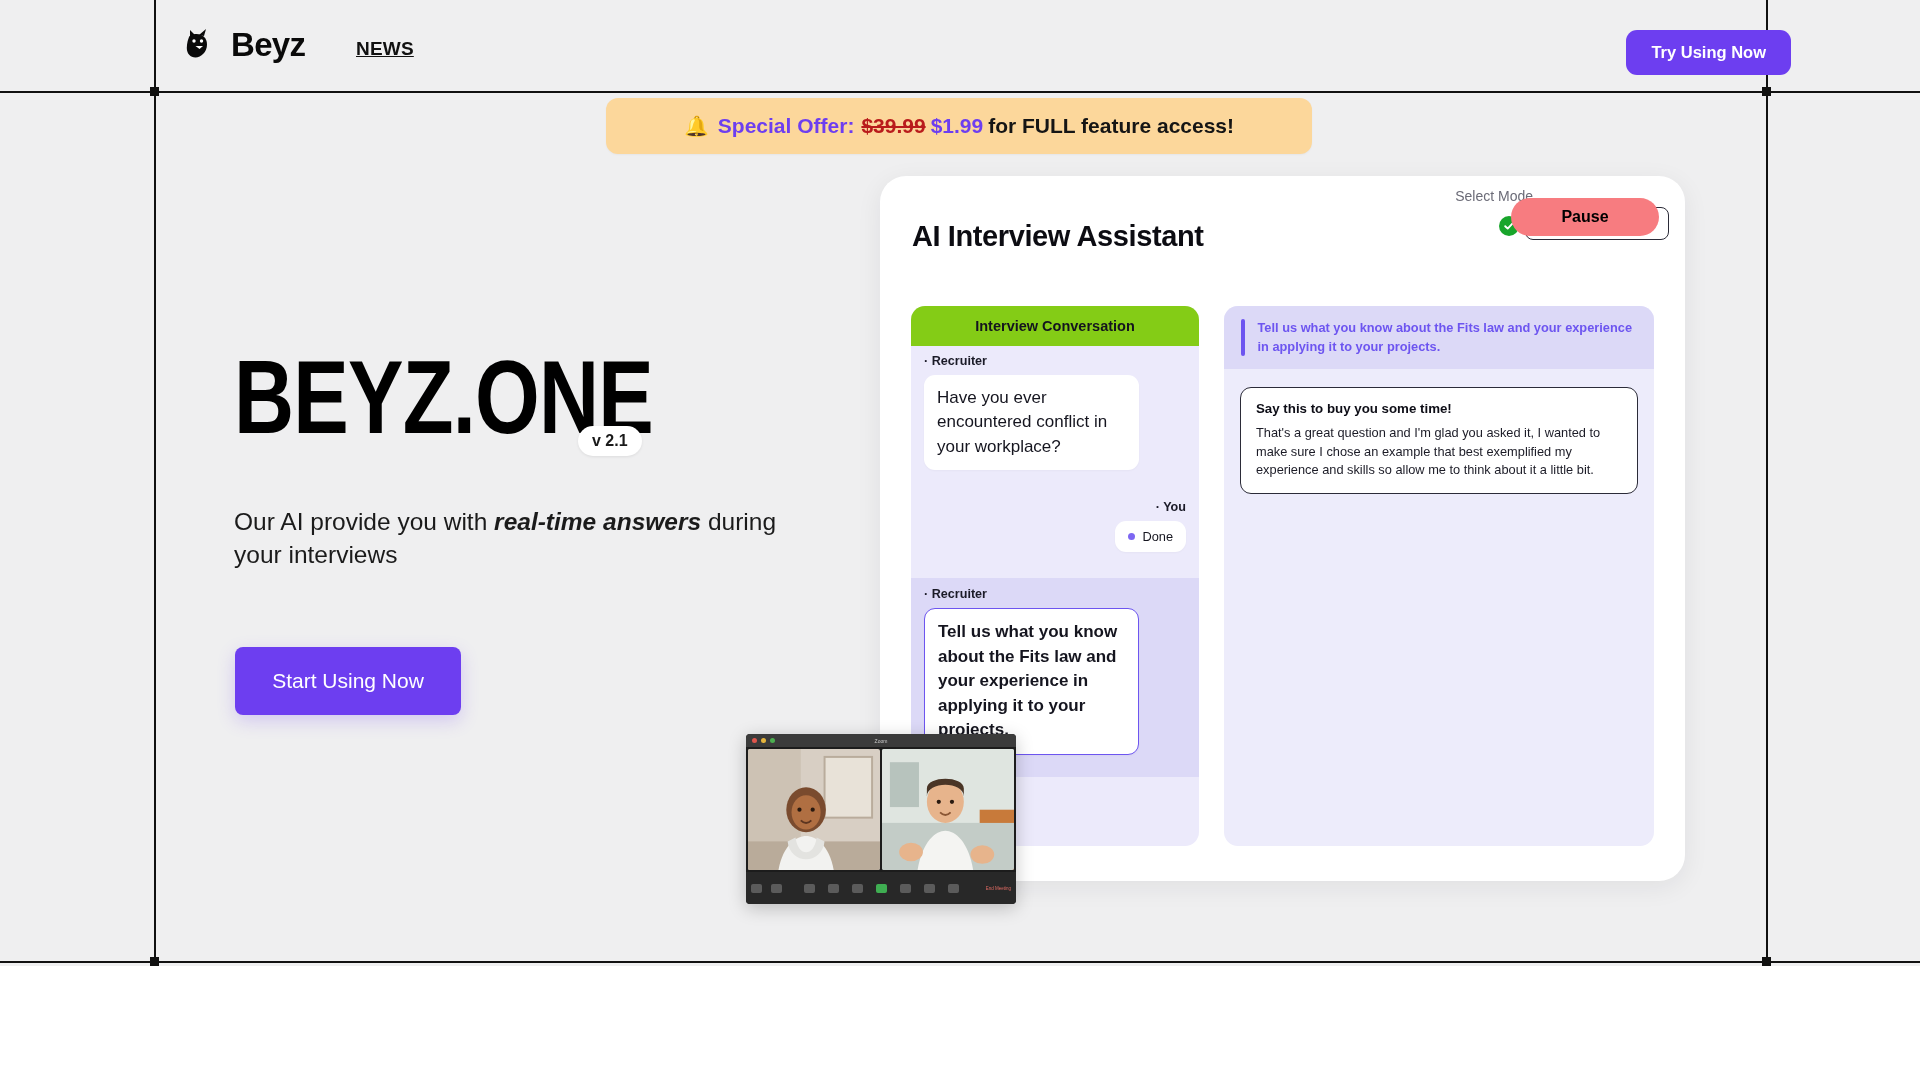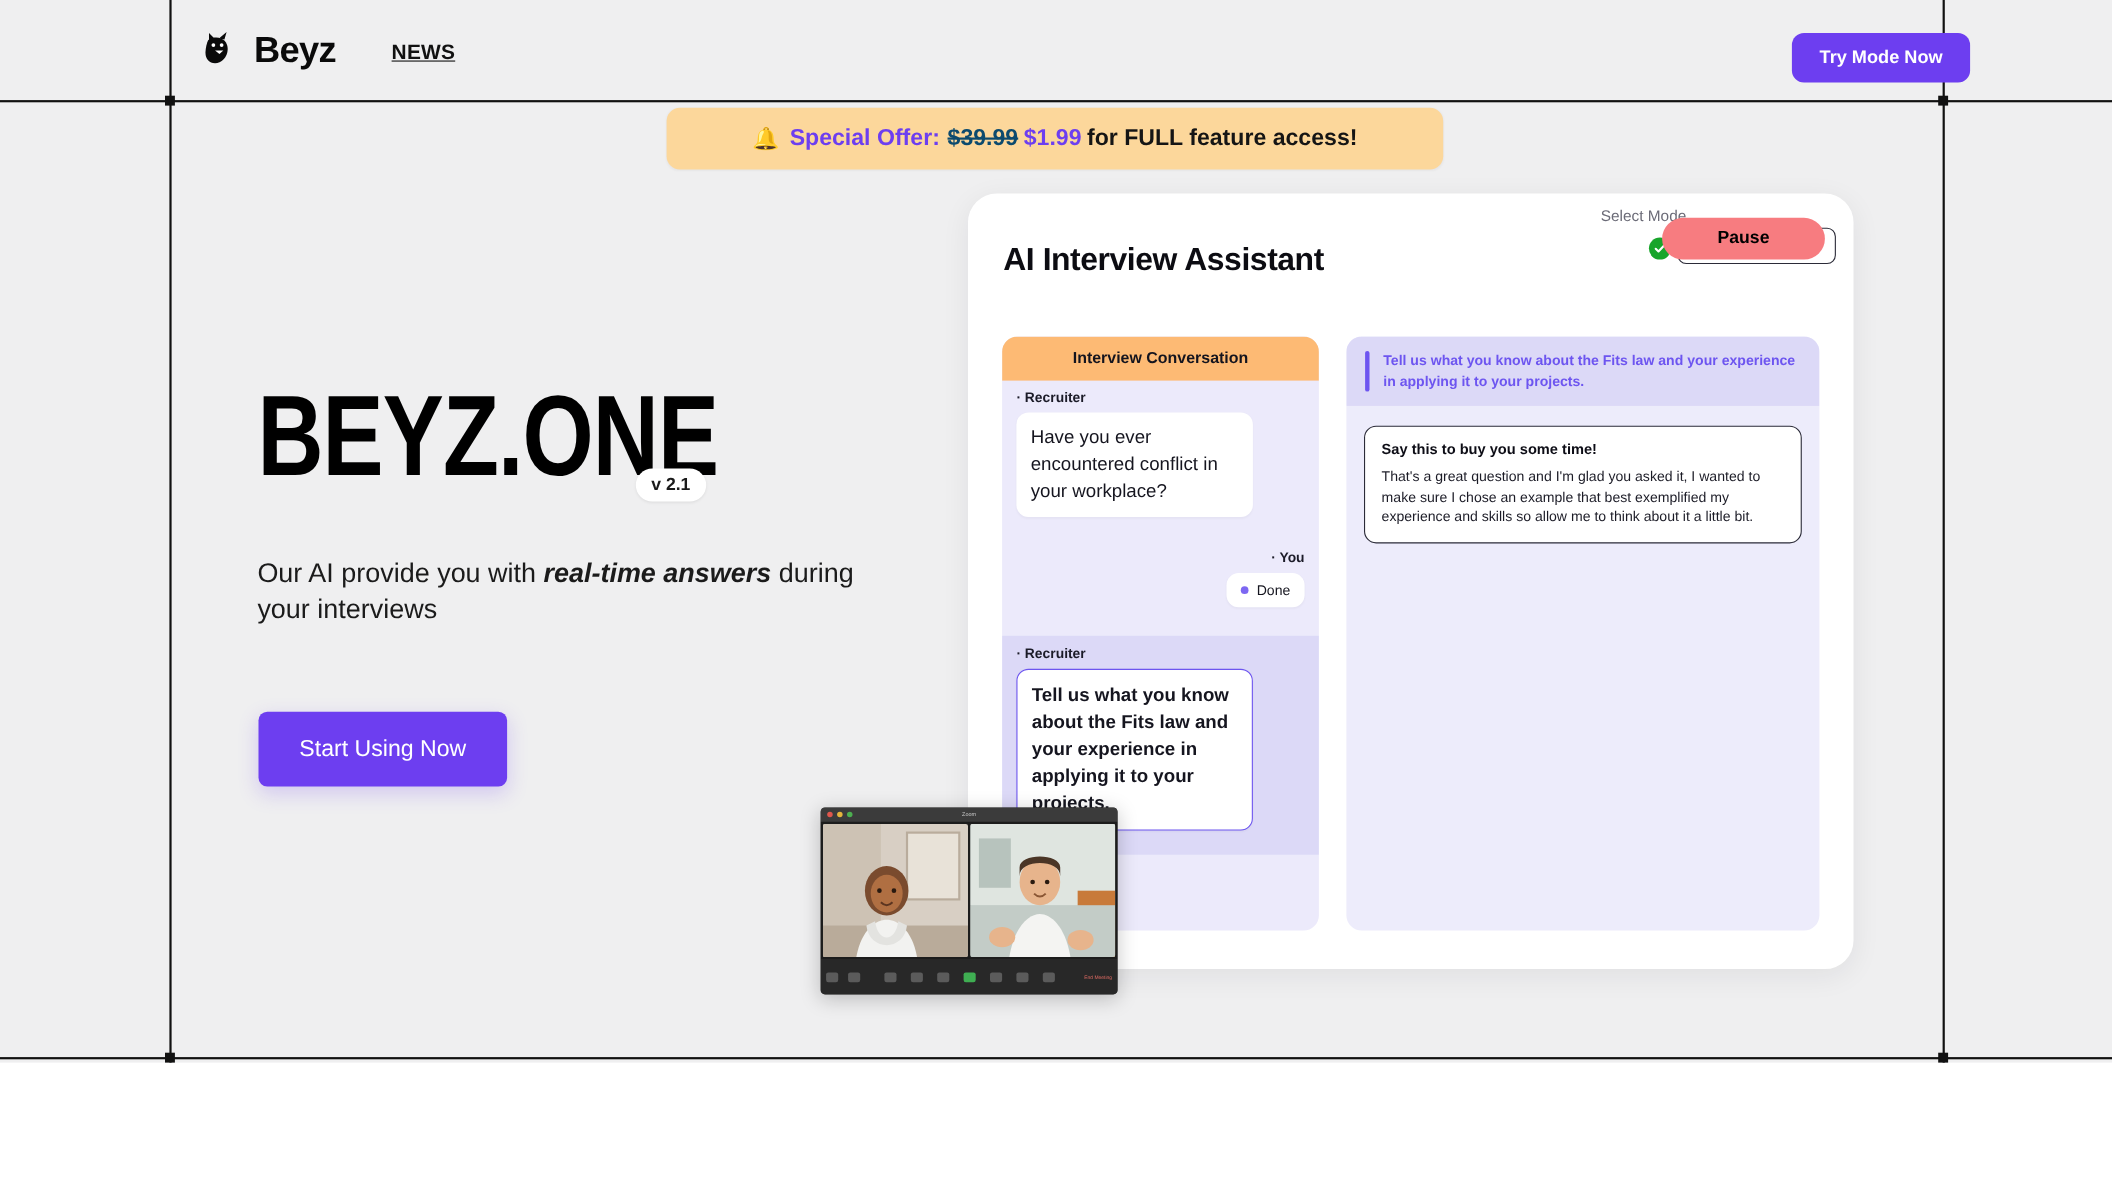--- a/index.html
+++ b/index.html
@@ -56,21 +56,21 @@
   .offer {
     position: absolute; left: 606px; top: 98px;
     width: 706px; height: 56px;
     background: #fcd79b; border-radius: 12px;
     display: flex; align-items: center; justify-content: center;
     font-size: 21px; font-weight: 700; color: #151515;
     box-shadow: 0 1px 2px rgba(0,0,0,0.04);
   }
   .offer .bell { font-size: 20px; margin-right: 9px; }
   .offer .lbl { color: #6d3ef0; }
-  .offer .old { color: #0c4a6e; text-decoration: line-through; margin: 0 5px 0 7px; font-weight: 700; }
+  .offer .old { color: #b91c1c; text-decoration: line-through; margin: 0 5px 0 7px; font-weight: 700; }
   .offer .new { color: #6d3ef0; font-weight: 800; margin-right: 5px; }
   .offer .tail { color: #151515; font-weight: 700; }
 
   
   .hero-title {
     position: absolute; left: 234px; top: 345px;
     font-family: "Liberation Sans Narrow", "Liberation Sans", sans-serif;
     font-size: 104px; font-weight: 800;
     letter-spacing: -1px; color: #000;
     transform: scaleX(0.80); transform-origin: left center;
@@ -137,21 +137,21 @@
 
   
   .panels { position: absolute; left: 31px; top: 130px; display: flex; gap: 25px; }
   .panel { border-radius: 14px; overflow: hidden; }
   .panel-conv { width: 288px; height: 540px; background: #eceafb; }
   .panel-ans  { width: 430px; height: 540px; background: #edecfb; }
   .panel-head {
     height: 40px; display: flex; align-items: center; justify-content: center;
     font-size: 14.5px; font-weight: 700; color: #14141e;
   }
-  .panel-head.conv { background: #fdba74; }
+  .panel-head.conv { background: #84cc16; }
   .panel-head.ans  { background: #e8e7f9; }
 
   
   .conv-body { position: relative; }
   .turn { padding: 8px 13px 4px; }
   .turn.hl { background: #dcd9f7; }
   .turn-label { font-size: 12.6px; font-weight: 700; color: #1b1b28; margin-bottom: 7px; }
   .turn-label.right { text-align: right; }
   .bubble {
     background: #fff; border-radius: 11px;
@@ -226,21 +226,21 @@
       <svg class="logo-mark" viewBox="0 0 36 34">
         <path d="M4 2 L4 9 L9 7 Z M20 1 L18 8 L13 7 Z" fill="#0a0a0a"></path>
         <path d="M3.2 8.5 C3.2 8.5 6 6 10.5 6 C17 6 21 10.5 21 16.5 C21 24 15 29.5 9.5 29.5 C4.2 29.5 0.8 25.5 0.8 20 C0.8 15 2.2 11 3.2 8.5 Z" fill="#0a0a0a"></path>
         <circle cx="8" cy="13" r="1.7" fill="#fff"></circle>
         <circle cx="15.5" cy="13" r="1.7" fill="#fff"></circle>
         <path d="M9.5 18 L17 18 L13.5 21 Z" fill="#fff"></path>
       </svg>
       <span class="logo-text">Beyz</span>
     </div>
     <a class="nav-link" href="#">NEWS</a>
-    <button class="try-btn">Try Mode Now</button>
+    <button class="try-btn">Try Using Now</button>
   </div>
 
   <div class="offer">
     <span class="bell">🔔</span>
     <span class="lbl">Special Offer:</span>
     <span class="old">$39.99</span>
     <span class="new">$1.99</span>
     <span class="tail">for FULL feature access!</span>
   </div>
 

